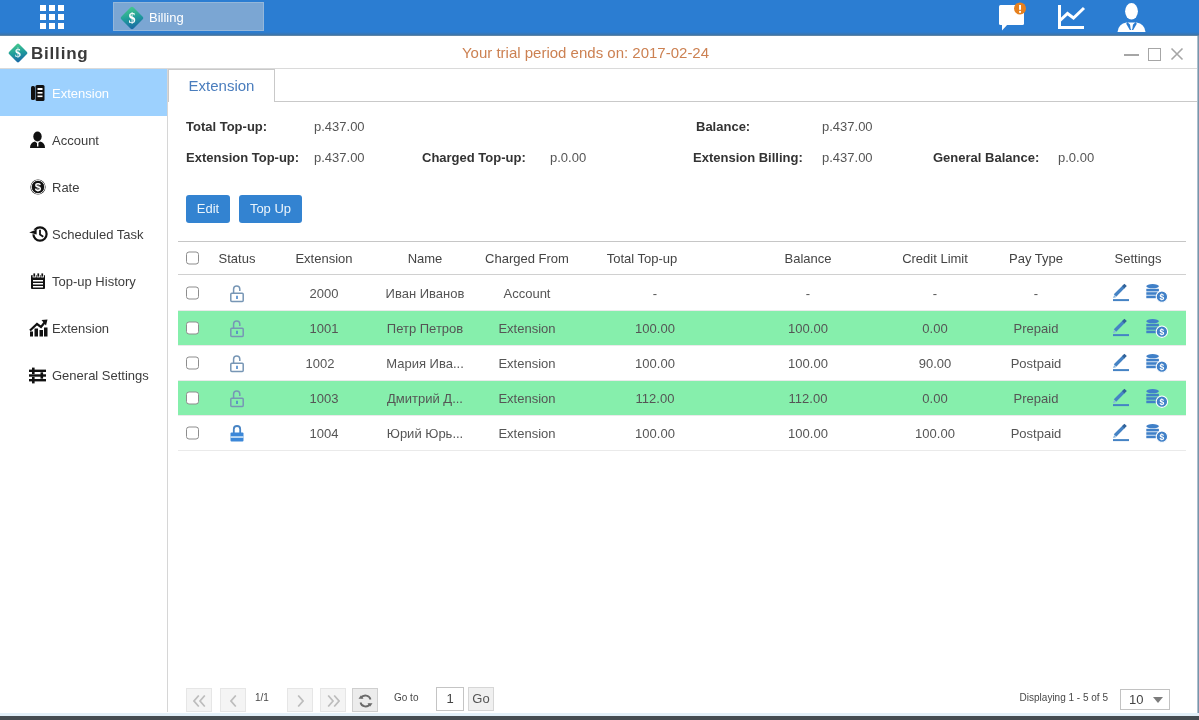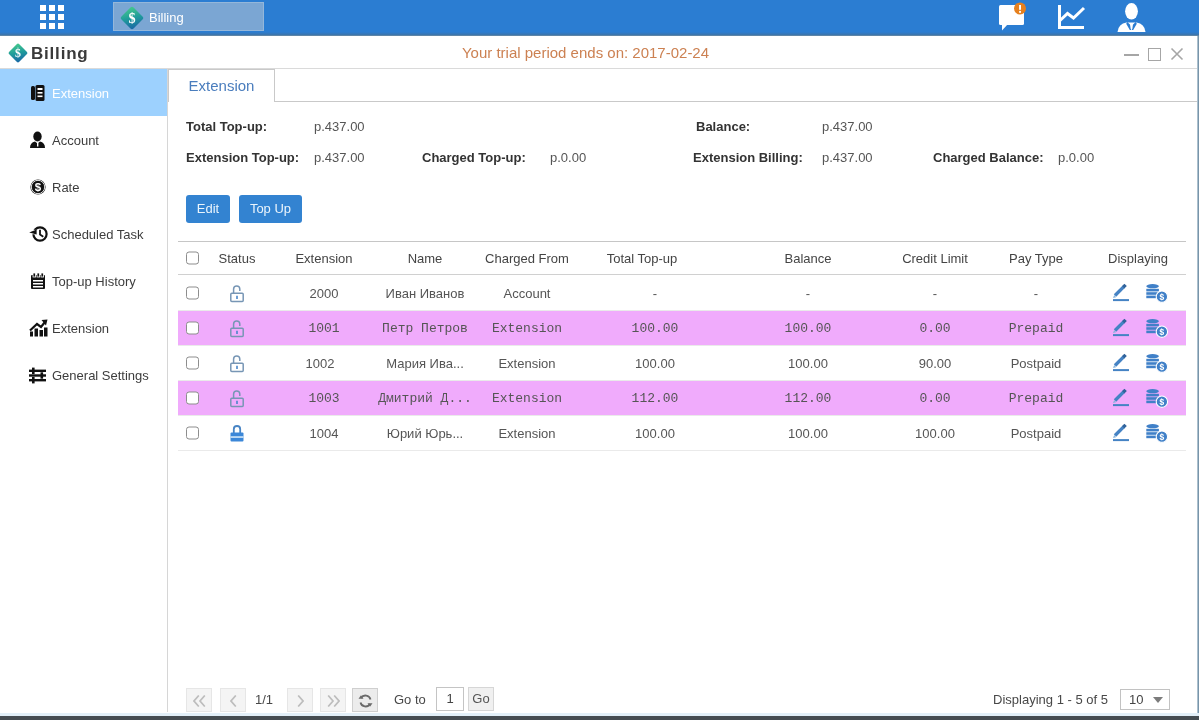--- a/index.html
+++ b/index.html
@@ -35,29 +35,29 @@
 
 .slabel { position:absolute; font-size:13px; font-weight:bold; color:#333; }
 .sval { position:absolute; font-size:13px; color:#555; }
 
 .btn { position:absolute; background:#3383d1; color:#eaf4fc; font-size:13px; border-radius:3px; text-align:center; line-height:28px; height:28px; }
 
 
 #thead { left:178px; top:241px; width:1008px; height:34px; border-top:1px solid #c6c6c6; border-bottom:1px solid #d0d0d0; }
 .hcell { position:absolute; top:50%; transform:translate(-50%,-50%); font-size:13px; color:#444; white-space:nowrap; }
 .trow { position:absolute; left:178px; width:1008px; height:35px; border-bottom:1px solid #eaeaea; }
-.trow.alt { background:#f0abfc;font-family:Liberation Mono, monospace; }
+.trow.alt { background:#86efac; }
 .tcell { position:absolute; top:50%; transform:translate(-50%,-50%); font-size:13px; color:#555; white-space:nowrap; }
 .cbx { position:absolute; left:8px; top:50%; transform:translateY(-50%); width:13px; height:13px; border:1px solid #8d8d8d; border-radius:3px; background:#fff; }
 .icn { position:absolute; top:50%; transform:translate(-50%,-50%); }
 
 
 #pager { left:178px; top:679px; width:1008px; height:33px; }
 .pbtn { position:absolute; top:9px; width:26px; height:24px; background:#f4f4f4; border:1px solid #e6e6e6; color:#b9b9b9; font-size:19px; text-align:center; line-height:21px; }
-.ptxt { position:absolute; font-size:13px; color:#484848; top:13px; }
+.ptxt { position:absolute; font-size:10px; color:#484848; top:13px; }
 
 
 #strip1 { left:0; top:713px; width:1199px; height:3px; background:#e2eff8; }
 #strip2 { left:0; top:716px; width:1199px; height:4px; background:#454c51; }
 </style>
 </head>
 <body>
 
 <div id="topbar" class="abs"></div>
 <div id="gridicon" class="abs">
@@ -205,37 +205,37 @@
 <div class="sval" style="left:314px;top:119px">p.437.00</div>
 <div class="slabel" style="left:696px;top:119px">Balance:</div>
 <div class="sval" style="left:822px;top:119px">p.437.00</div>
 
 <div class="slabel" style="left:186px;top:150px">Extension Top-up:</div>
 <div class="sval" style="left:314px;top:150px">p.437.00</div>
 <div class="slabel" style="left:422px;top:150px">Charged Top-up:</div>
 <div class="sval" style="left:550px;top:150px">p.0.00</div>
 <div class="slabel" style="left:693px;top:150px">Extension Billing:</div>
 <div class="sval" style="left:822px;top:150px">p.437.00</div>
-<div class="slabel" style="left:933px;top:150px">Charged Balance:</div>
+<div class="slabel" style="left:933px;top:150px">General Balance:</div>
 <div class="sval" style="left:1058px;top:150px">p.0.00</div>
 
 <div class="btn" style="left:186px;top:195px;width:44px">Edit</div>
 <div class="btn" style="left:239px;top:195px;width:63px">Top Up</div>
 
 <div id="thead" class="abs">
   <div class="cbx"></div>
   <div class="hcell" style="left:59px">Status</div>
   <div class="hcell" style="left:146px">Extension</div>
   <div class="hcell" style="left:247px">Name</div>
   <div class="hcell" style="left:349px">Charged From</div>
   <div class="hcell" style="left:464px">Total Top-up</div>
   <div class="hcell" style="left:630px">Balance</div>
   <div class="hcell" style="left:757px">Credit Limit</div>
   <div class="hcell" style="left:858px">Pay Type</div>
-  <div class="hcell" style="left:960px">Displaying</div>
+  <div class="hcell" style="left:960px">Settings</div>
 </div>
 
 <div class="trow abs" style="top:276px">
   <div class="cbx"></div>
   <svg class="icn" style="left:59px" width="16" height="20" viewBox="0 0 16 20">
     <path d="M4.6 10 L4.6 6 A3.1 3.1 0 0 1 10.8 6 L10.8 8" fill="none" stroke="#7796b5" stroke-width="1.5"></path>
     <rect x="1.8" y="10.2" width="12.4" height="8.2" rx="1" fill="none" stroke="#7796b5" stroke-width="1.5"></rect>
     <path d="M8 12.8 L8 16" stroke="#4a86c8" stroke-width="1.6"></path>
   </svg>
   <div class="tcell" style="left:146px">2000</div>

